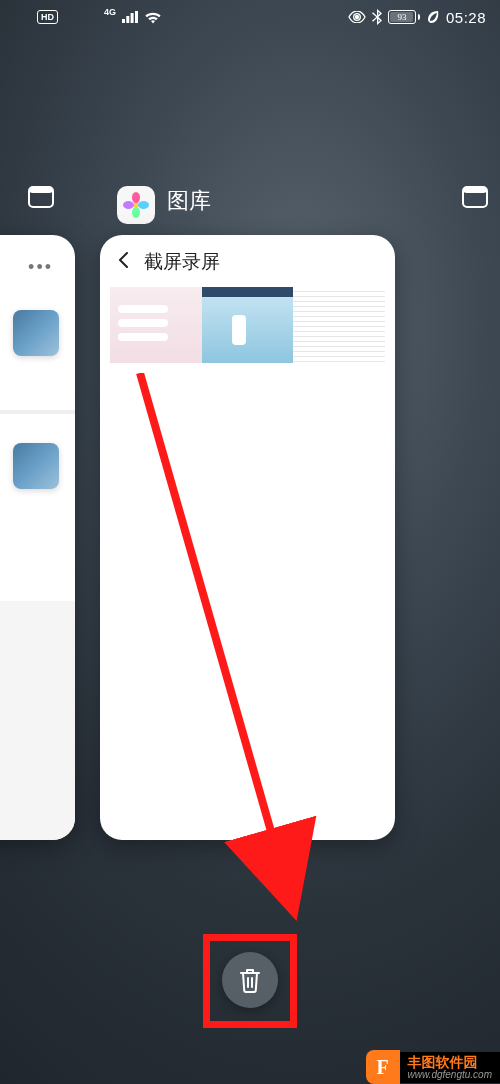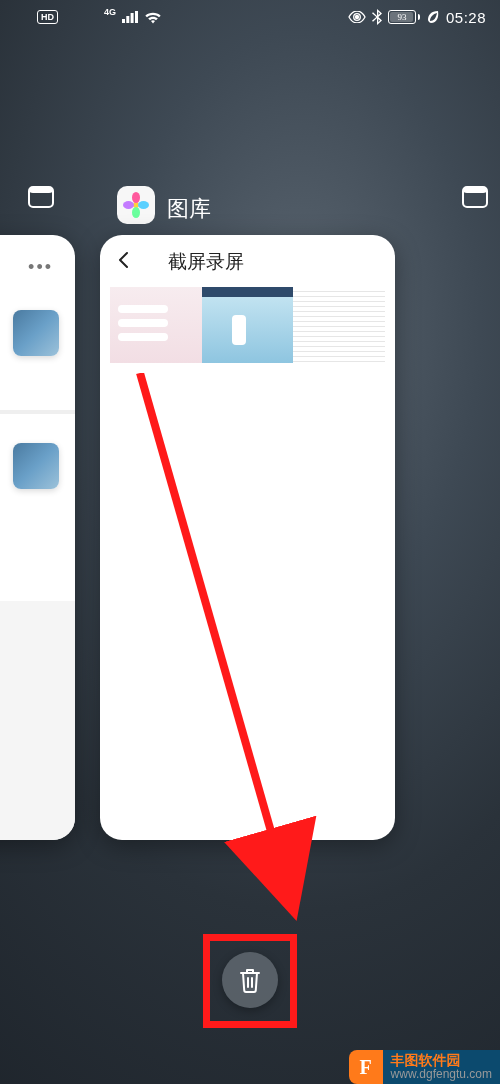--- a/index.html
+++ b/index.html
@@ -21,21 +21,21 @@
   .sb-sig, .sb-wifi, .sb-eye, .sb-bt, .sb-leaf { display: inline-flex; }
   .battery { display: inline-flex; align-items: center; gap: 2px; }
   .batt-body { border: 1.3px solid #fff; border-radius: 3px; width: 28px; height: 14px; position: relative; font-size: 9px; display:flex; align-items:center; justify-content:center; }
   .batt-fill { position:absolute; left:1px; top:1px; bottom:1px; width: 90%; background: rgba(255,255,255,.25); border-radius:2px; }
   .batt-cap { width: 2px; height: 6px; background:#fff; border-radius: 0 2px 2px 0; }
   .sb-time { font-size: 15px; font-weight: 500; letter-spacing: .5px; }
 
   
   .stage { position:absolute; top:0; left:0; right:0; bottom:0; }
 
-  .app-header { position:absolute; top: 186px; display:flex; align-items:flex-end; gap:12px; }
+  .app-header { position:absolute; top: 186px; display:flex; align-items:flex-start; gap:12px; }
   #hdr-main { left: 117px; }
   #hdr-left { left: 28px; }
   #hdr-right { left: 460px; width: 30px; justify-content:center; }
 
   .tab-icon { width: 26px; height: 22px; }
   .app-icon {
     width: 38px; height: 38px; border-radius: 10px; background: #f7f7f7;
     display:flex; align-items:center; justify-content:center;
   }
   .app-title { font-size: 22px; color:#fff; }
@@ -44,21 +44,21 @@
     position:absolute; background:#fff; border-radius: 22px; overflow:hidden;
     box-shadow: 0 6px 24px rgba(0,0,0,.35);
   }
   #card-main { top: 235px; left: 100px; width: 295px; height: 605px; }
   #card-left { top: 235px; left: -200px; width: 275px; height: 605px; }
   #card-right { top: 235px; left: 430px; width: 295px; height: 605px; background: transparent; box-shadow:none; }
 
   
   .gal-top { display:flex; align-items:center; gap:10px; padding: 14px 14px 12px; }
   .gal-back { width:20px; height:20px; }
-  .gal-title { font-size: 19px; color:#222;margin-left:24px; }
+  .gal-title { font-size: 19px; color:#222; }
   .gal-row { display:flex; gap:0; padding: 0 10px; }
   .thumb { flex:1; height: 76px; background:#c7c9cc; }
   .thumb.t1 { background: linear-gradient(#f7ecef, #f2dee4); position:relative; }
   .thumb.t1::after{content:""; position:absolute; left:8px; top:18px; width:50px; height:8px; background:#fff; border-radius:4px; box-shadow:0 14px 0 #fff, 0 28px 0 #fff;}
   .thumb.t2 { background: linear-gradient(#c9e7f3, #8ec5e0); position:relative; }
   .thumb.t2::before{content:""; position:absolute; left:0; right:0; top:0; height:10px; background:#2f4a6b;}
   .thumb.t2::after{content:""; position:absolute; left:30px; top:28px; width:14px; height:30px; background:#fff; border-radius:4px;}
   .thumb.t3 { background: repeating-linear-gradient(#fff, #fff 4px, #e6e6e6 4px, #e6e6e6 5px); }
 
   
@@ -84,23 +84,23 @@
     position:absolute; left:50%; transform:translateX(-50%); bottom: 56px;
     width: 94px; height: 94px; border: 7px solid #ff1a1a; box-sizing:border-box;
   }
   .arrow-svg { position:absolute; left: 135px; top: 373px; width: 280px; height: 555px; pointer-events:none; }
 
   .nav-dot { position:absolute; bottom:10px; right:24px; color: rgba(255,255,255,.35); font-size:22px; font-weight:900; letter-spacing:1px;}
 
   
   .wm { position:absolute; right:0; bottom:0; display:flex; align-items:center; }
   .wm-badge { width:34px; height:34px; background:#ff7a1a; border-radius:8px 0 0 8px; display:flex; align-items:center; justify-content:center; font-weight:900; color:#fff; font-family: Georgia, serif; font-size:20px;}
-  .wm-txt { background:#0c4a6e; padding:3px 8px 2px; text-align:left; }
+  .wm-txt { background:#000000; padding:3px 8px 2px; text-align:left; }
   .wm-cn { color:#ff7a1a; font-size:14px; font-weight:700; line-height:1; }
-  .wm-en { color:#999; font-size:12px; line-height:1.2; }
+  .wm-en { color:#999; font-size:10px; line-height:1.2;font-style:italic; }
 </style>
 </head>
 <body>
 
 <div class="stage">
 
   <div class="statusbar">
     <div class="sb-left">
       <span class="sb-hd">HD</span>
       <span class="sb-4g">4G</span>

